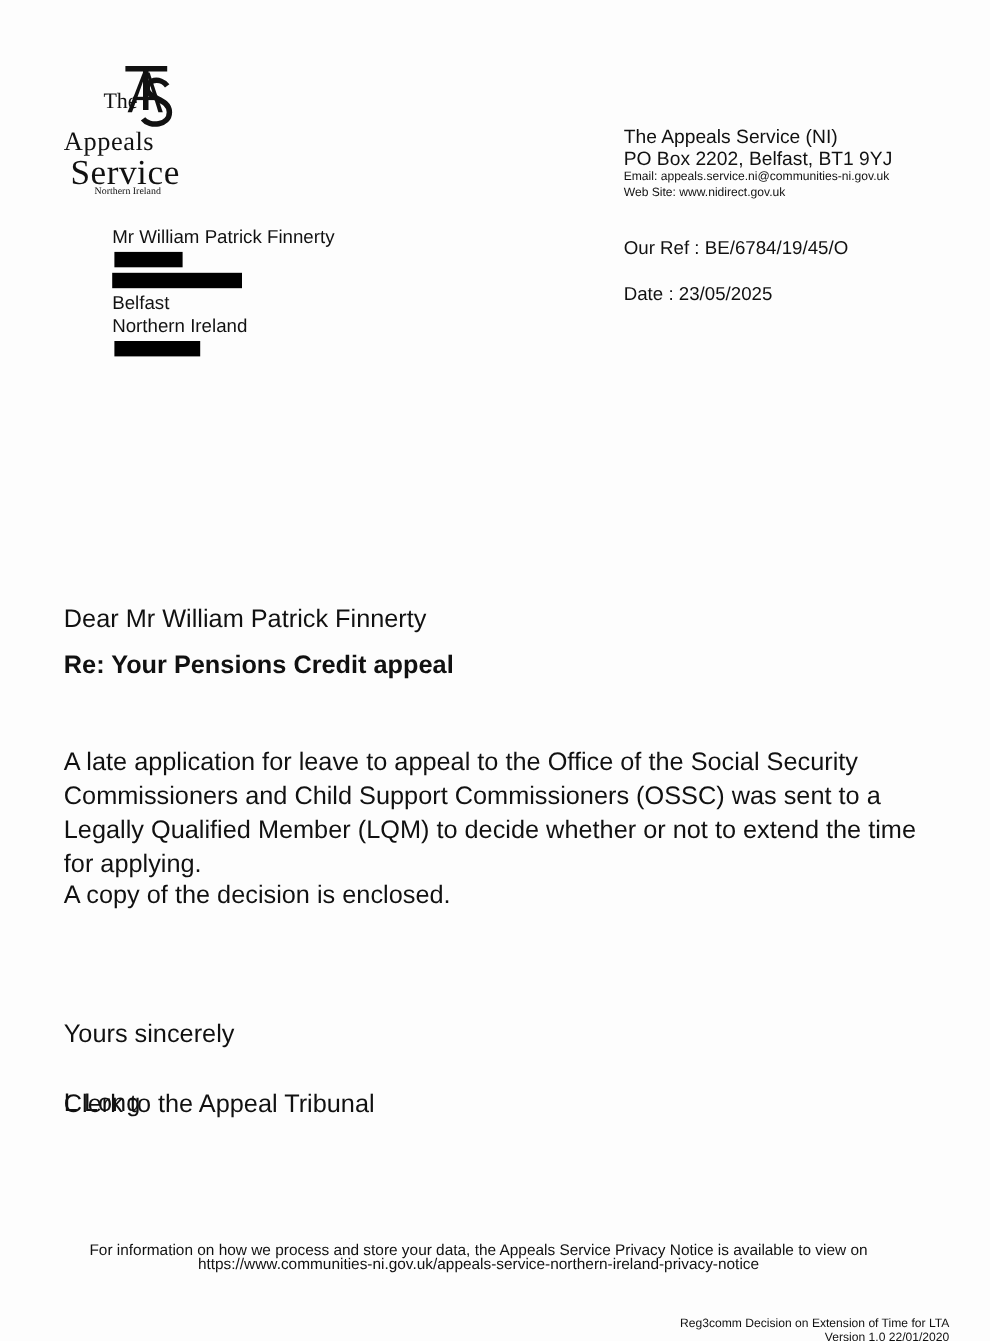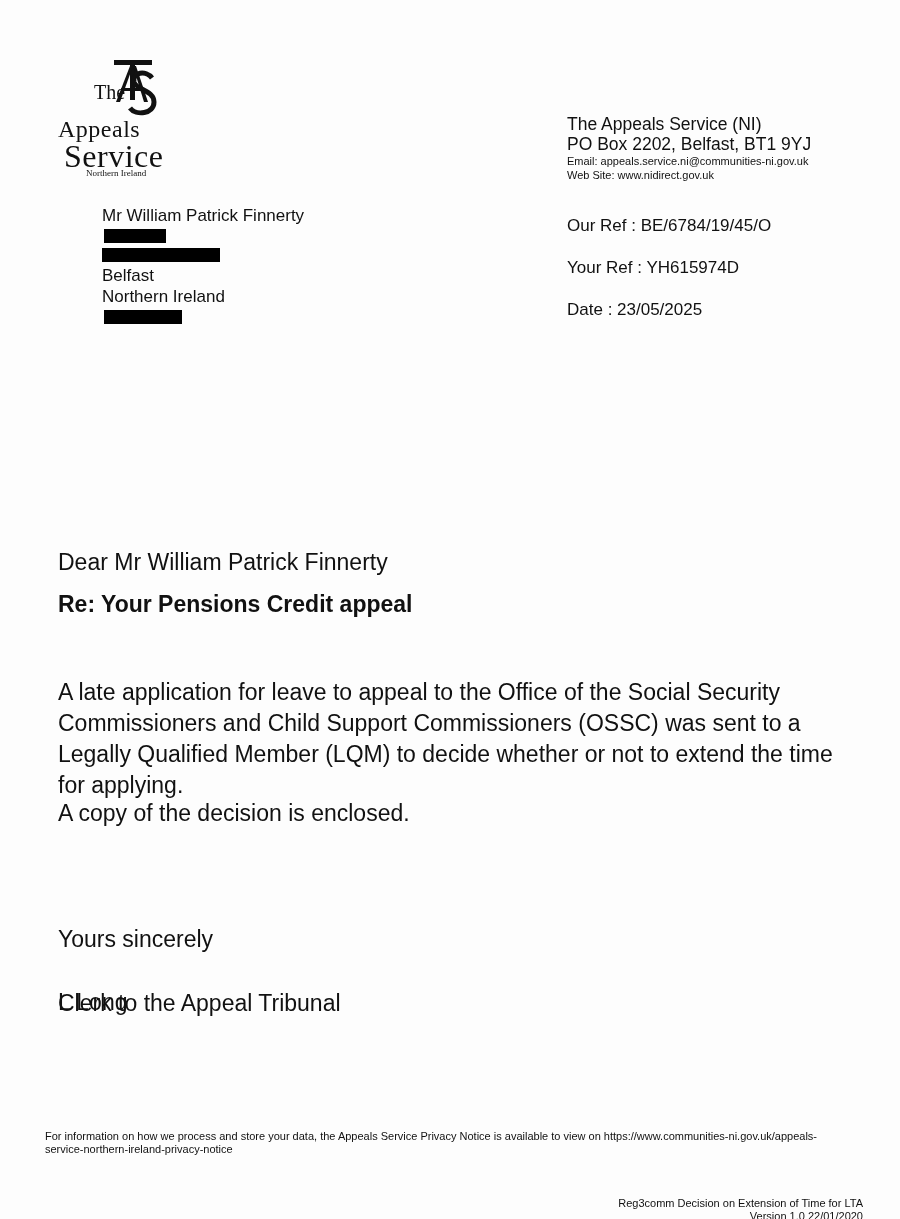--- a/index.html
+++ b/index.html
@@ -132,22 +132,23 @@
     .closing { top: 929px; }
     .signer { top: 992px; }
     .role { top: 993px; }
 
     
     .footer-privacy {
       position: absolute;
       left: 45px;
       top: 1130px;
       width: 780px;
-      font-size: 11px;
+      font-size: 14px;
       line-height: 13px;
+      text-align: center;
     }
     .footer-version {
       position: absolute;
       right: 37px;
       top: 1197px;
       text-align: right;
       font-size: 11px;
       line-height: 13px;
       white-space: nowrap;
       margin-left: 48px;
@@ -187,21 +188,20 @@
     <div>Mr William Patrick Finnerty</div>
     <span class="redact redact-1"></span>
     <span class="redact redact-2"></span>
     <div>Belfast</div>
     <div>Northern Ireland</div>
     <span class="redact redact-3"></span>
   </div>
 
   <div class="refs">
     <div class="ref-line">Our Ref : BE/6784/19/45/O</div>
-    <div class="ref-line">Your Ref : YH615974D</div>
     <div class="ref-line">Date : 23/05/2025</div>
   </div>
 
   <div class="body-text salutation">Dear Mr William Patrick Finnerty</div>
   <div class="body-text subject">Re: Your Pensions Credit appeal</div>
   <div class="body-text para1">A late application for leave to appeal to the Office of the Social Security Commissioners and Child Support Commissioners (OSSC) was sent to a Legally Qualified Member (LQM) to decide whether or not to extend the time for applying.</div>
   <div class="body-text para2">A copy of the decision is enclosed.</div>
   <div class="body-text signer">L Long</div>
   <div class="body-text closing">Yours sincerely</div>
   <div class="body-text role">Clerk to the Appeal Tribunal</div>

